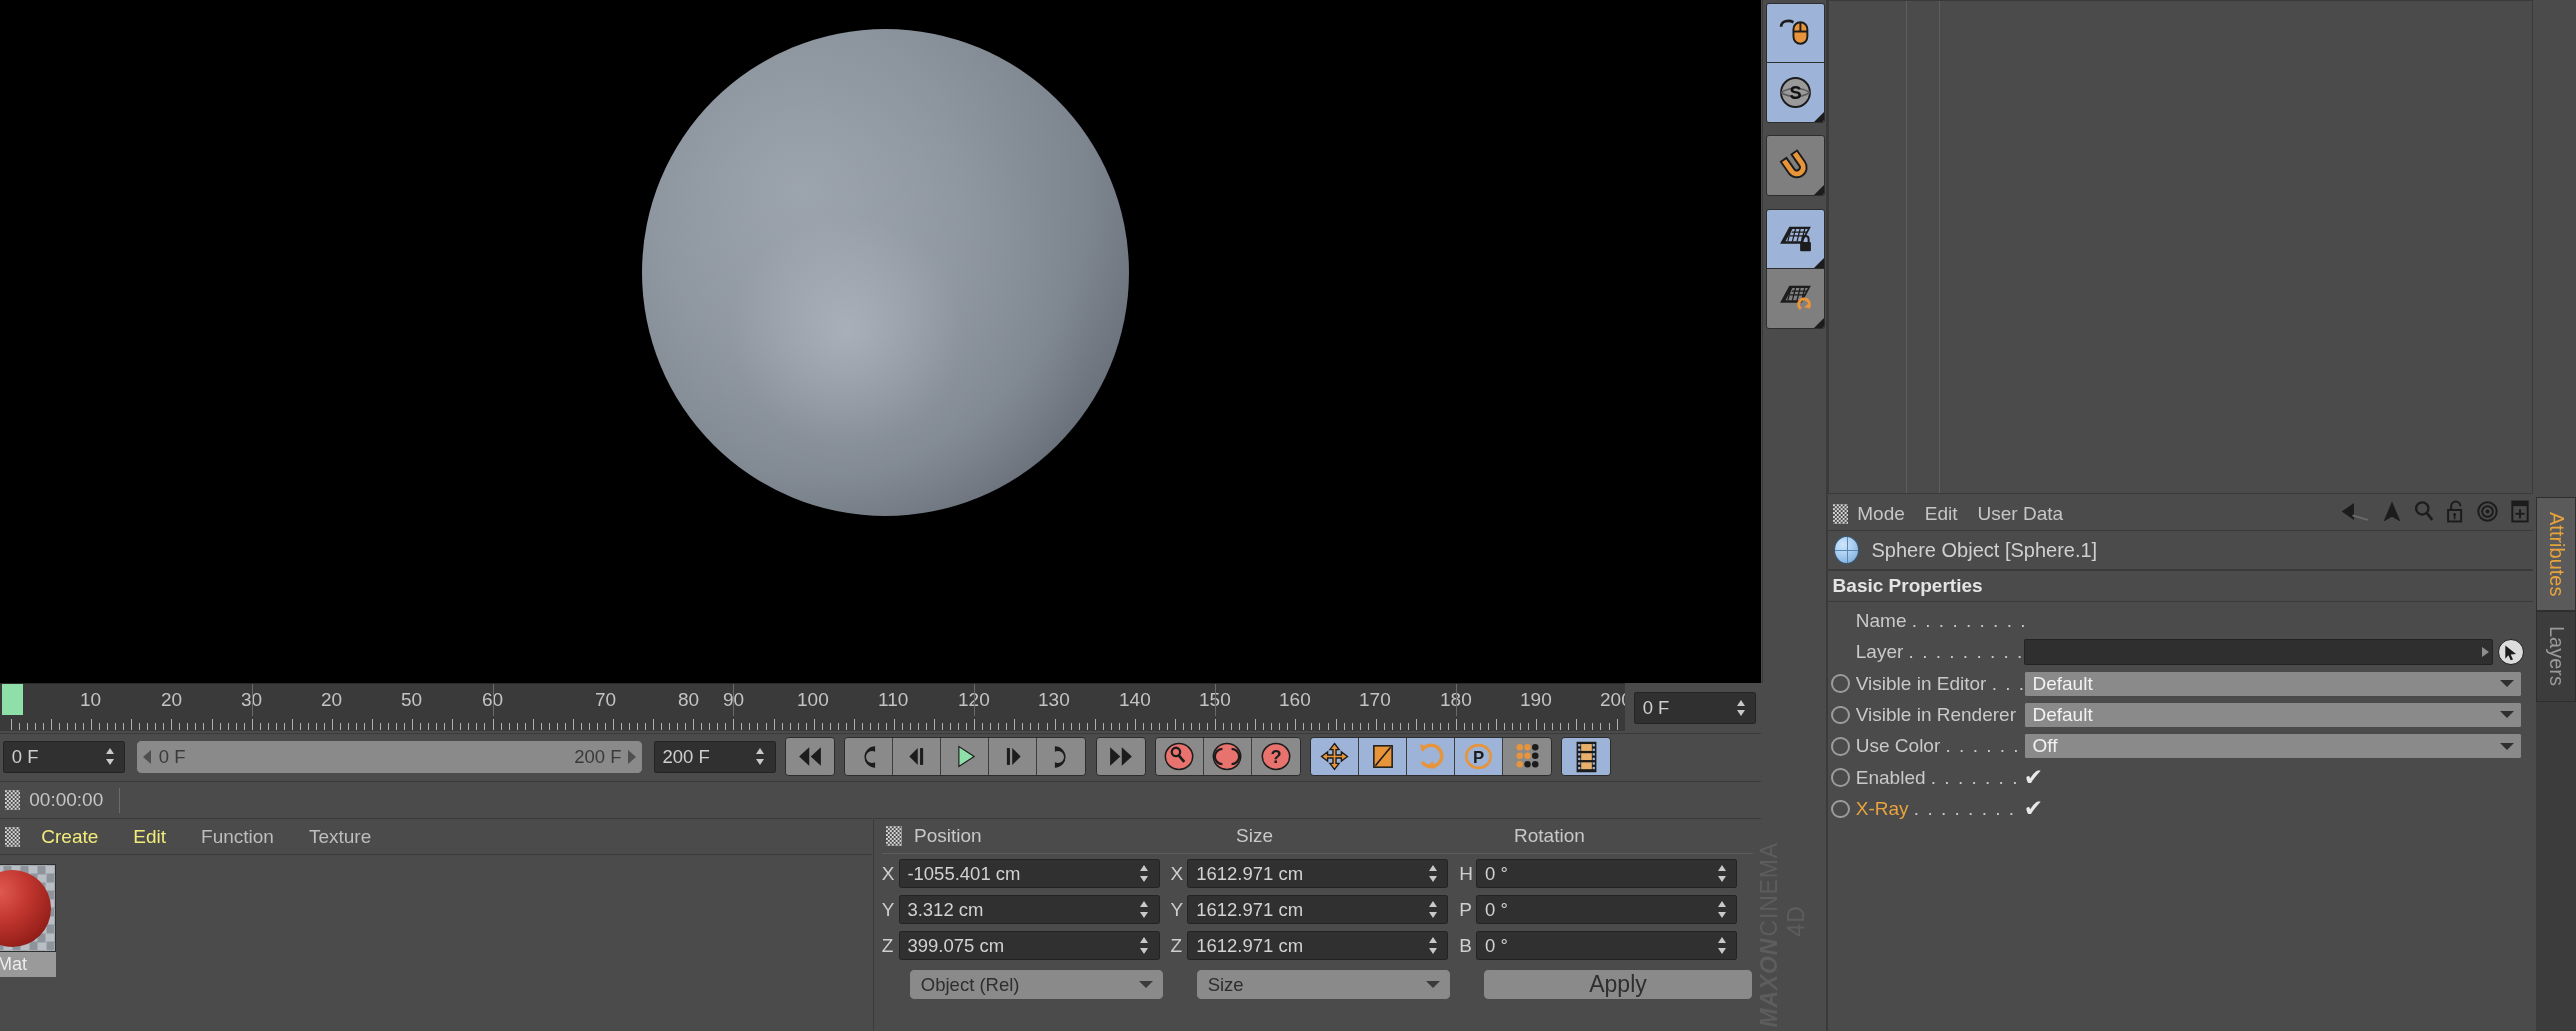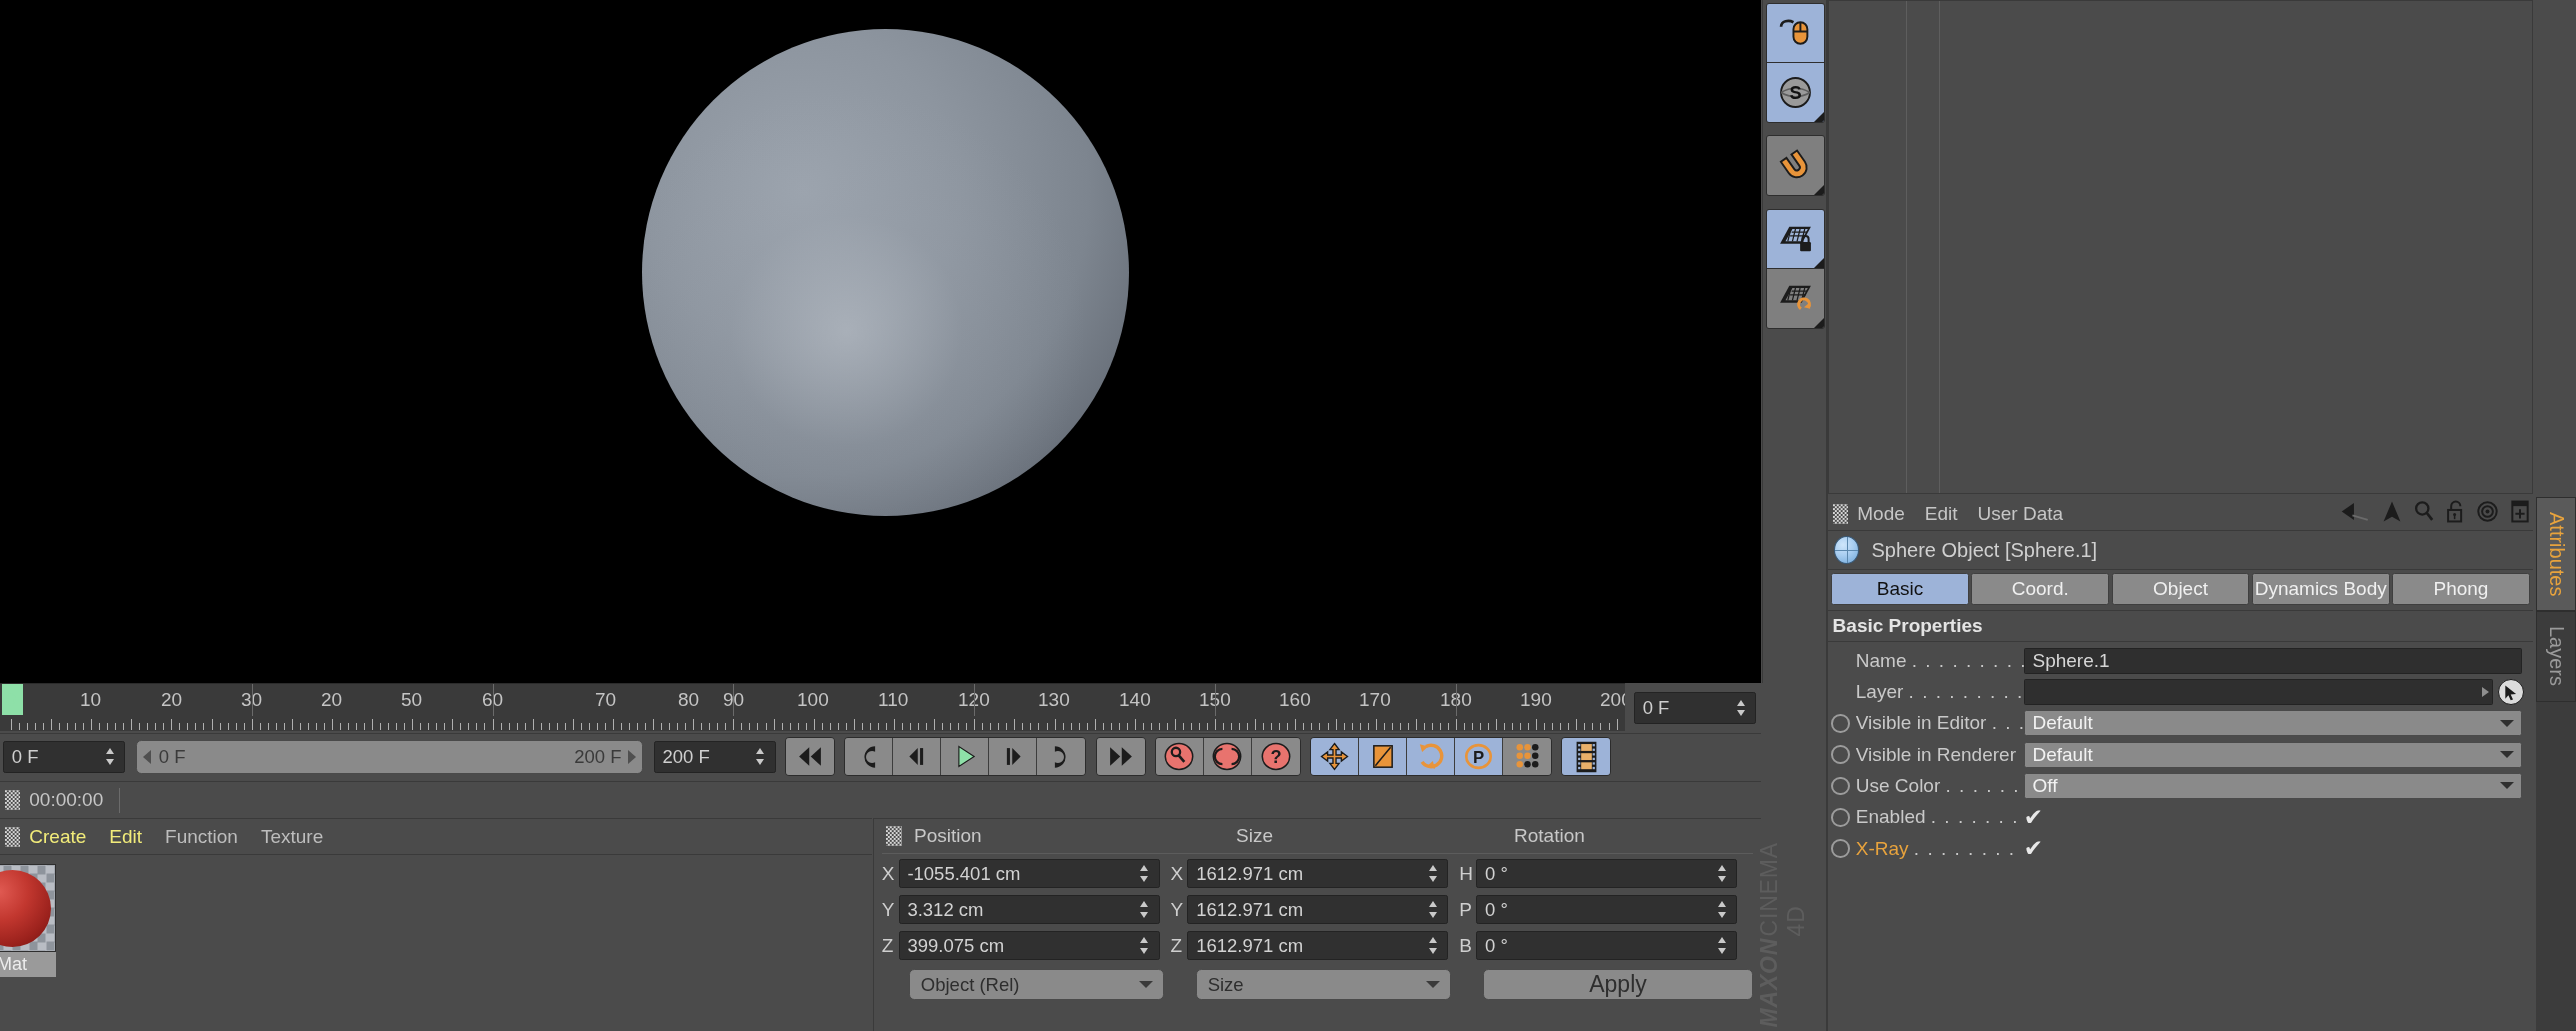--- a/index.html
+++ b/index.html
@@ -116,21 +116,21 @@
   }
   #status .tc { margin-left:29px; }
   #status .sep { width:0.8px; height:25px; background:#6b6b6b; margin:0 15.4px; }
 
   
   #matman {
     position:absolute; left:0; top:818px; width:872px; height:214px;
     background:#4b4b4b; border-top:0.8px solid #3a3a3a;
   }
   #matmenu { display:flex; align-items:center; height:35px; font-size:19px; }
-  .mitem { margin-right:23px; }
+  .mitem { margin-right:23px;margin-left:12px; }
   .mitem.hi { color:#f2ec7a; }
   .mitem.dim { color:#bdbdbd; }
   #matlist { position:relative; height:179px; border-top:0.8px solid #3a3a3a; }
   #mat-thumb {
     position:absolute; left:-32px; top:9.3px; width:88px; height:88px;
     background:
       repeating-conic-gradient(#b9bdc4 0% 25%, #8e949c 0% 50%) 50%/17px 17px;
     border:0.8px solid #2e2e2e;
   }
   #mat-ball {
@@ -967,41 +967,31 @@
           </svg>
         </span>
       </span>
     </div>
 
     <div id="attr-title">
       <span id="attr-ball"></span>
       <span>Sphere Object [Sphere.1]</span>
     </div>
 
-    <div id="attr-tabs">
-      <span class="atab active">Basic</span>
-      <span class="atab">Coord.</span>
-      <span class="atab">Object</span>
-      <span class="atab">Dynamics Body</span>
-      <span class="atab">Phong</span>
-    </div>
 
     <div id="attr-sechdr">Basic Properties</div>
 
     <div id="attr-body">
 
       <div class="prow">
         <span class="pradio none"></span>
         <span class="plabel">
           <span>Name</span>
           <span class="dots">. . . . . . . . . . .</span>
         </span>
-        <span class="pfield">
-          <span>Sphere.1</span>
-        </span>
       </div>
 
       <div class="prow">
         <span class="pradio none"></span>
         <span class="plabel">
           <span>Layer</span>
           <span class="dots">. . . . . . . . . . . .</span>
         </span>
         <span class="layerfield">
           <span class="ar"></span>

